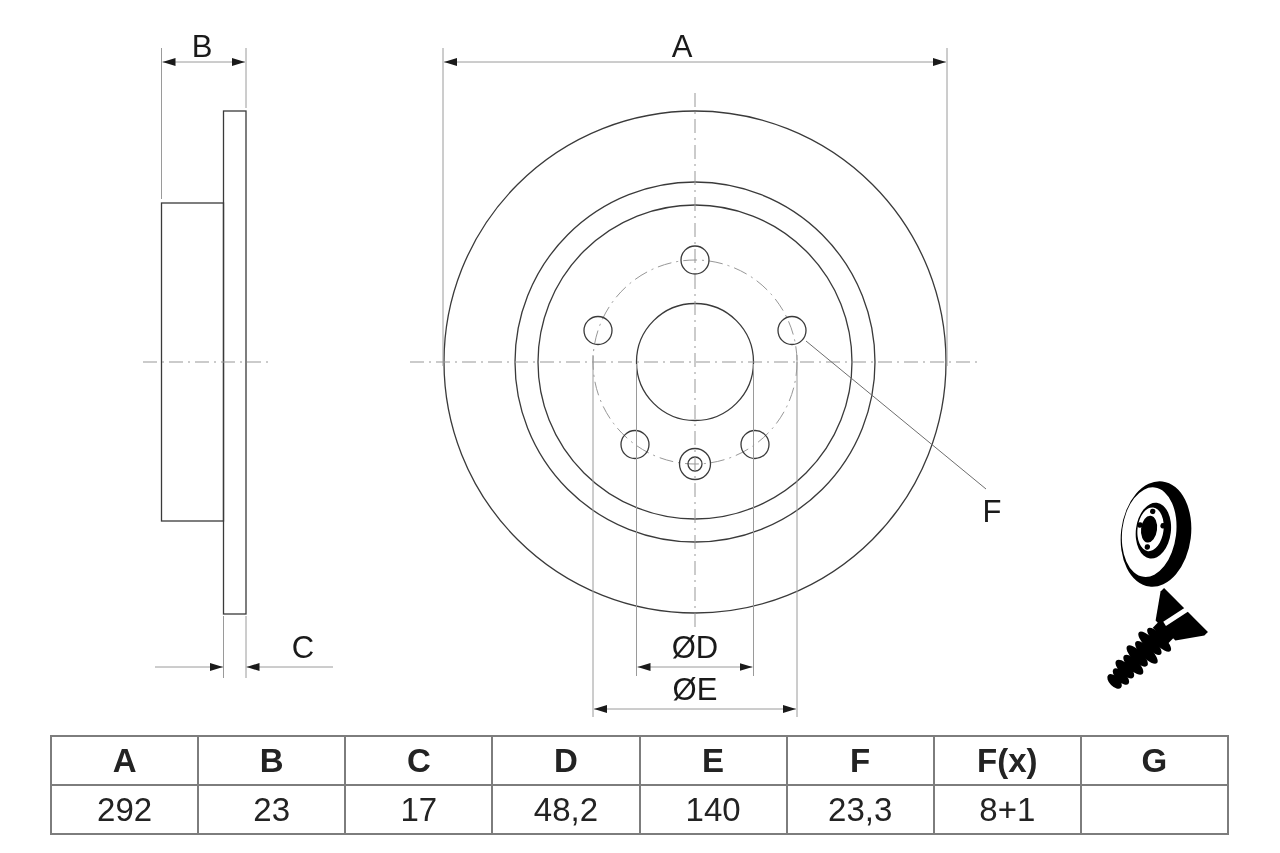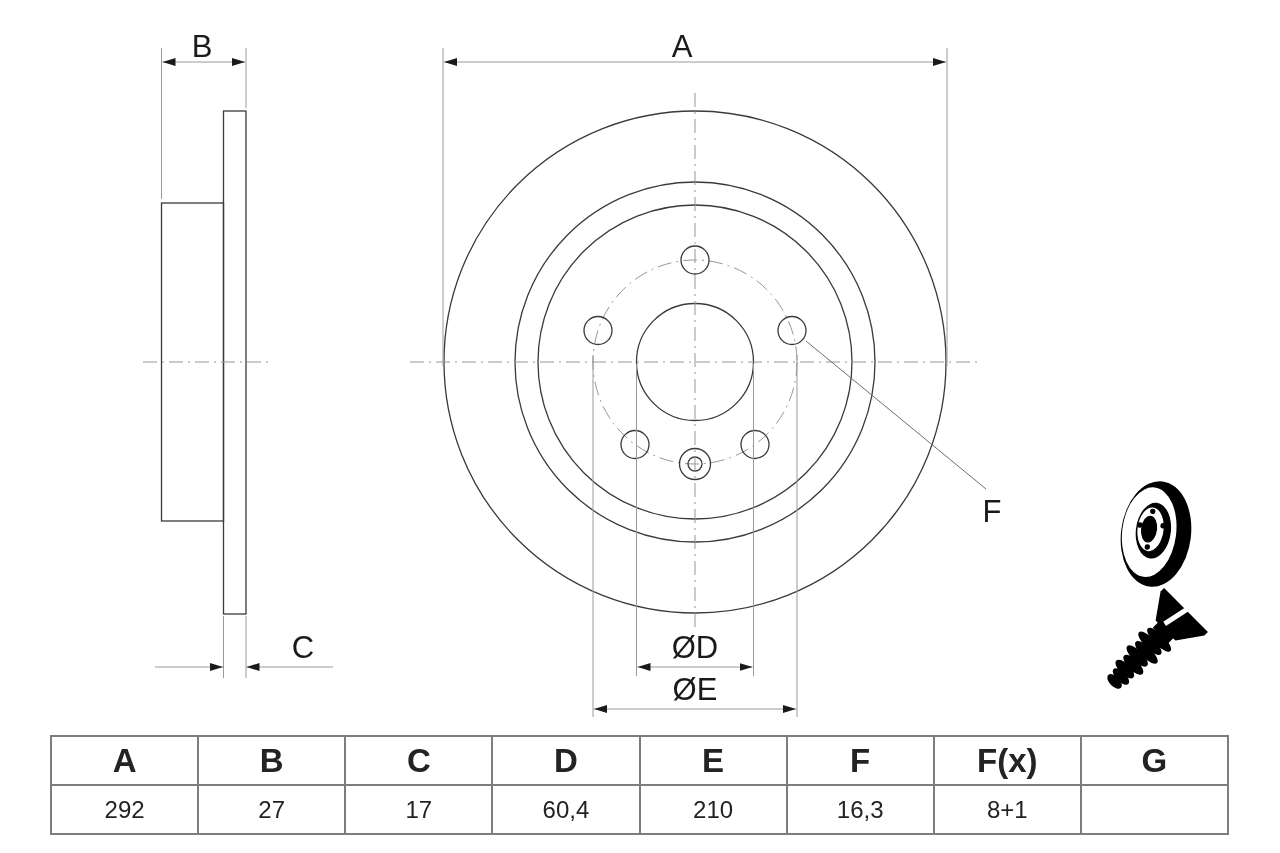--- a/index.html
+++ b/index.html
@@ -15,21 +15,21 @@
   .leader-line{stroke:#6e6e6e;stroke-width:1;fill:none;}
   .dim-label{font-size:31px;fill:#1a1a1a;text-anchor:middle;}
   
   table.spec{
     position:absolute;left:50px;top:735px;width:1179px;height:94px;
     border-collapse:collapse;table-layout:fixed;text-align:center;color:#232323;
     background:#ffffff;
   }
   table.spec th, table.spec td{border:2px solid #7d7d7d;padding:0;}
   table.spec th{font-size:33px;font-weight:bold;height:47px;}
-  table.spec td{font-size:24px;font-weight:normal;height:47px;border-radius:17px;}
+  table.spec td{font-size:33px;font-weight:normal;height:47px;border-radius:17px;}
 </style>
 </head>
 <body>
 
 <div class="stage">
 
   <svg width="1280" height="853" viewBox="0 0 1280 853">
     <defs>
       <marker id="arrow-end" markerUnits="userSpaceOnUse" markerWidth="14" markerHeight="10" refX="13" refY="0" orient="auto" viewBox="0 -5 14 10">
         <path d="M0,-4 L13,0 L0,4 Z" fill="#1a1a1a"></path>
@@ -144,24 +144,24 @@
         <th>B</th>
         <th>C</th>
         <th>D</th>
         <th>E</th>
         <th>F</th>
         <th>F(x)</th>
         <th>G</th>
       </tr>
       <tr>
         <td>292</td>
-        <td>27</td>
+        <td>23</td>
         <td>17</td>
-        <td>60,4</td>
-        <td>210</td>
-        <td>16,3</td>
+        <td>48,2</td>
+        <td>140</td>
+        <td>23,3</td>
         <td>8+1</td>
         <td></td>
       </tr>
     </tbody>
   </table>
 
 </div>
 
 </body></html>

